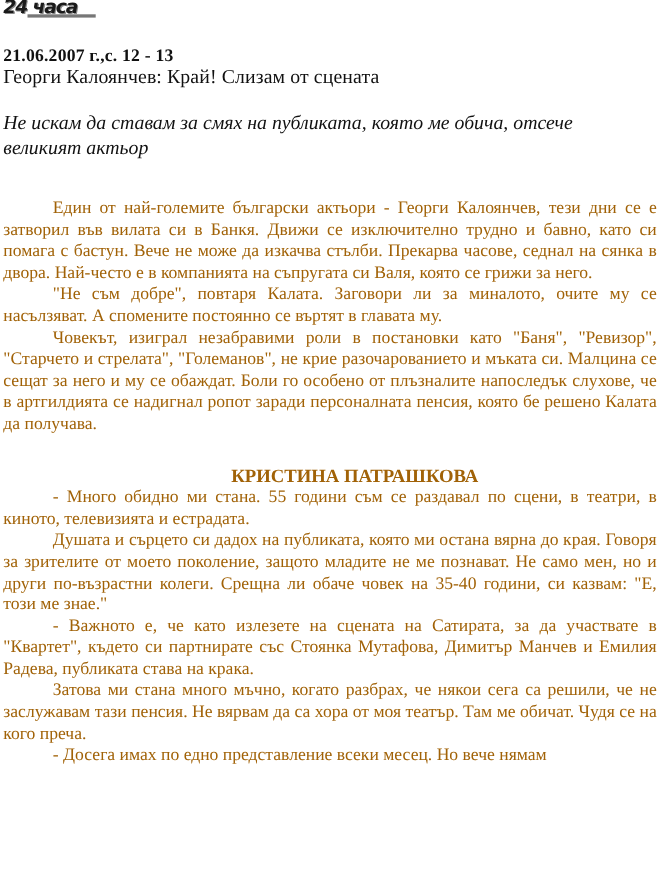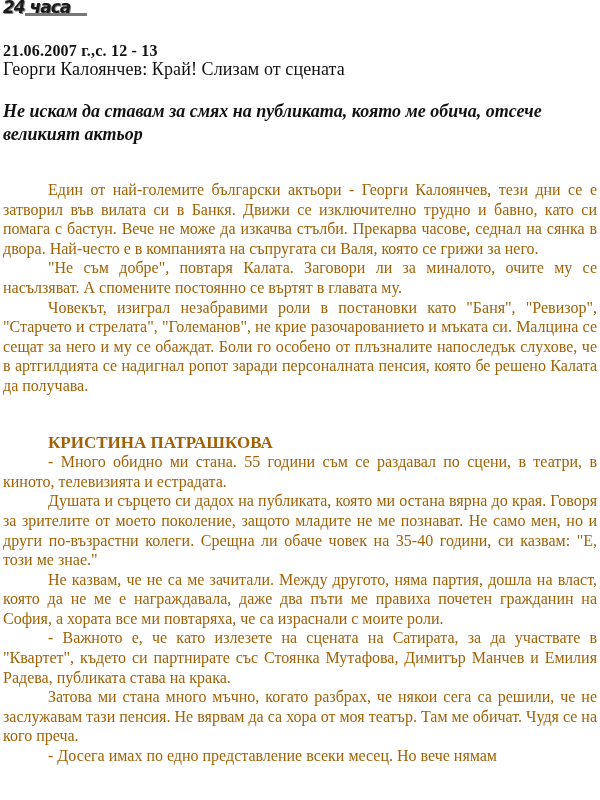--- a/index.html
+++ b/index.html
@@ -57,48 +57,49 @@
       top: 59px;
       font-weight: normal;
       font-size: 18px;
       letter-spacing: 0.1px;
     }
     .subtitle {
       position: absolute;
       left: 3px;
       top: 100px;
       width: 590px;
-      font-weight: bold;
+      font-weight: normal;
       font-style: italic;
       font-size: 18px;
       line-height: 23px;
     }
     .body-text {
       position: absolute;
       left: 3px;
       top: 180px;
       width: 594px;
       font-size: 16px;
       line-height: 19.6px;
       color: #a16207;
     }
     .body-text p {
       margin: 0;
       text-indent: 45px;
       text-align: justify;
     }
     .body-text p.gap {
-      margin-bottom: 37px;
+      margin-bottom: 27px;
     }
     .body-text .byline {
       margin: 0;
       text-indent: 45px;
       font-weight: bold;
       font-size: 17px;
       line-height: 19.6px;
+      text-align: center;
     }
   </style>
 </head>
 <body>
 
 <div class="logo">
   <span class="logo-text">24 часа</span>
   <span class="logo-bar"></span>
 </div>
 
@@ -108,17 +109,16 @@
 
 <div class="subtitle">Не искам да ставам за смях на публиката, която ме обича, отсече великият актьор</div>
 
 <div class="body-text">
   <p>Един от най-големите български актьори - Георги Калоянчев, тези дни се е затворил във вилата си в Банкя. Движи се изключително трудно и бавно, като си помага с бастун. Вече не може да изкачва стълби. Прекарва часове, седнал на сянка в двора. Най-често е в компанията на съпругата си Валя, която се грижи за него.</p>
   <p>"Не съм добре", повтаря Калата. Заговори ли за миналото, очите му се насълзяват. А спомените постоянно се въртят в главата му.</p>
   <p class="gap">Човекът, изиграл незабравими роли в постановки като "Баня", "Ревизор", "Старчето и стрелата", "Големанов", не крие разочарованието и мъката си. Малцина се сещат за него и му се обаждат. Боли го особено от плъзналите напоследък слухове, че в артгилдията се надигнал ропот заради персоналната пенсия, която бе решено Калата да получава.</p>
   <div class="byline">КРИСТИНА ПАТРАШКОВА</div>
   <p>- Много обидно ми стана. 55 години съм се раздавал по сцени, в театри, в киното, телевизията и естрадата.</p>
   <p>Душата и сърцето си дадох на публиката, която ми остана вярна до края. Говоря за зрителите от моето поколение, защото младите не ме познават. Не само мен, но и други по-възрастни колеги. Срещна ли обаче човек на 35-40 години, си казвам: "Е, този ме знае."</p>
-  <p>Не казвам, че не са ме зачитали. Между другото, няма партия, дошла на власт, която да не ме е награждавала, даже два пъти ме правиха почетен гражданин на София, а хората все ми повтаряха, че са израснали с моите роли.</p>
   <p>- Важното е, че като излезете на сцената на Сатирата, за да участвате в "Квартет", където си партнирате със Стоянка Мутафова, Димитър Манчев и Емилия Радева, публиката става на крака.</p>
   <p>Затова ми стана много мъчно, когато разбрах, че някои сега са решили, че не заслужавам тази пенсия. Не вярвам да са хора от моя театър. Там ме обичат. Чудя се на кого преча.</p>
   <p>- Досега имах по едно представление  всеки месец. Но вече нямам</p>
 </div>
 
 </body></html>

